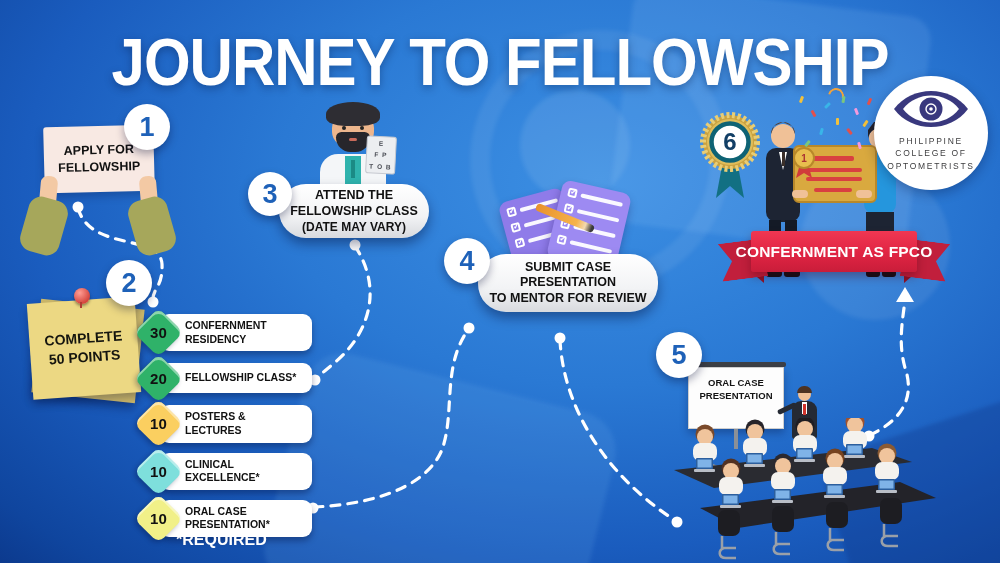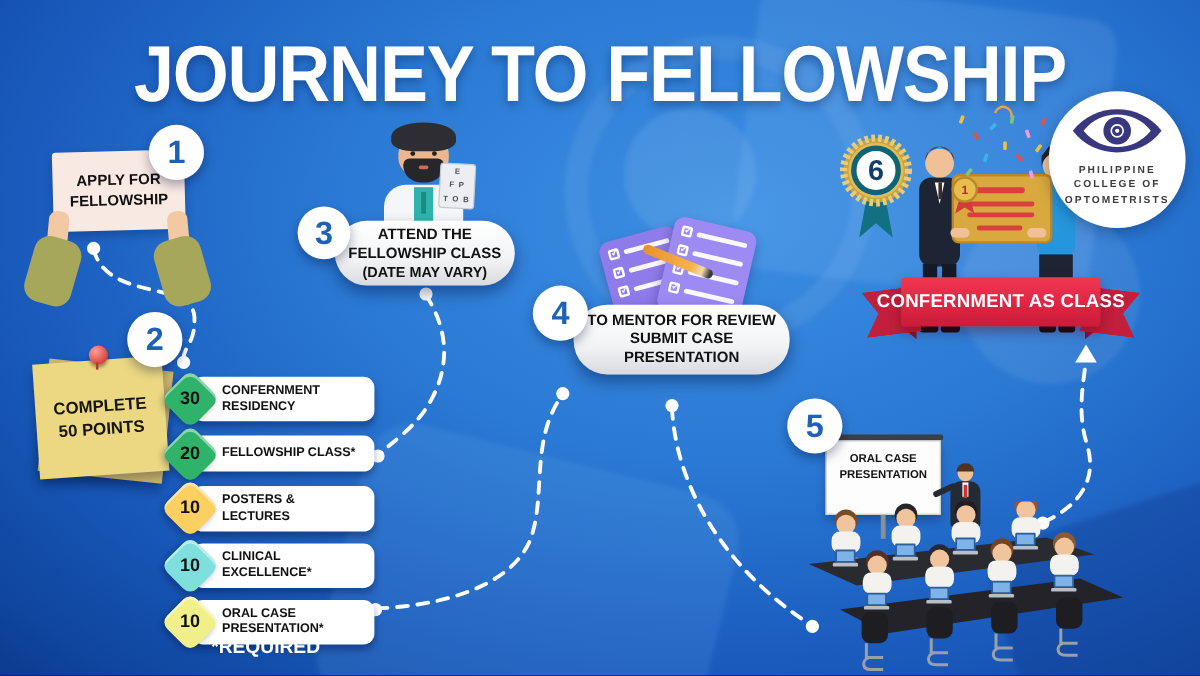--- a/index.html
+++ b/index.html
@@ -105,21 +105,21 @@
     display:flex;align-items:center;justify-content:center;color:#fff;font-weight:bold;font-size:15.5px;
     letter-spacing:.2px;box-shadow:0 5px 10px rgba(80,0,20,.35);white-space:nowrap;}
   .up-arrow{position:absolute;left:896px;top:287px;width:0;height:0;z-index:6;
     border-left:9px solid transparent;border-right:9px solid transparent;border-bottom:15px solid #fff;}
   
   #rosette{position:absolute;left:696px;top:108px;width:68px;height:94px;z-index:5;}
   #rosette text{font-weight:bold;font-size:24px;fill:#123f66;font-family:"Liberation Sans",sans-serif;}
   
   #logo{position:absolute;left:874px;top:76px;width:114px;height:114px;border-radius:50%;background:#fff;z-index:7;
     box-shadow:0 4px 12px rgba(0,10,50,.3);display:flex;flex-direction:column;align-items:center;padding-top:12px;}
-  .logo-text{font-size:8.5px;letter-spacing:1.7px;color:#3c3c3e;line-height:1.45;text-align:center;font-weight:700;}
+  .logo-text{font-size:8.5px;letter-spacing:1.7px;color:#3c3c3e;line-height:1.45;text-align:center;font-weight:400;}
   
   .spk{position:absolute;width:3px;height:7px;border-radius:1px;z-index:6;}
   .swirl{position:absolute;left:828px;top:88px;width:16px;height:16px;border:2px solid #f2a33c;border-radius:50%;
     border-left-color:transparent;border-bottom-color:transparent;transform:rotate(-30deg);z-index:6;}
   svg{display:block;}
   .illus{position:absolute;z-index:4;}
 </style>
 </head>
 <body>
 
@@ -265,22 +265,22 @@
           <div class="csq"></div>
           <div class="cbar"></div>
         </div>
     </div>
     <div class="pencil"></div>
   </div>
   <div class="numc" style="left:444px;top:238px;">
       <span>4</span>
     </div>
   <div id="pill4" class="stepill">
+    <div class="pl-main">SUBMIT CASE PRESENTATION</div>
     <div class="pl-main">TO MENTOR FOR REVIEW</div>
-    <div class="pl-main">SUBMIT CASE PRESENTATION</div>
   </div>
 
   <div class="numc" style="left:656px;top:332px;">
       <span>5</span>
     </div>
   <div id="screen">
     <div class="screen-bar"></div>
     <div class="screen-body">ORAL CASE
 PRESENTATION</div>
     <div class="screen-pole"></div>
@@ -397,21 +397,21 @@
       <div class="spk" style="left: 858px; top: 142px; transform: rotate(-15deg); background: rgb(243, 154, 221);"></div>
       <div class="spk" style="left: 836px; top: 118px; transform: rotate(0deg); background: rgb(243, 193, 58);"></div>
       <div class="spk" style="left: 868px; top: 98px; transform: rotate(25deg); background: rgb(226, 80, 76);"></div>
     </div>
 
   <div id="banner">
     <div class="fold fold-l"></div>
     <div class="fold fold-r"></div>
     <div class="tail tail-l"></div>
     <div class="tail tail-r"></div>
-    <div class="band">CONFERNMENT AS CLASS</div>
+    <div class="band">CONFERNMENT AS FPCO</div>
   </div>
   <div class="up-arrow"></div>
 
   <div id="logo">
     <svg width="78" height="42" viewBox="0 0 78 42">
       <path d="M2,21 C20,-3 58,-3 76,21 C58,45 20,45 2,21 Z" fill="#39387e"></path>
       <path d="M11,21 C25,3 53,3 67,21 C53,39 25,39 11,21 Z" fill="#ffffff"></path>
       <circle cx="39" cy="21" r="11.5" fill="#39387e"></circle>
       <circle cx="39" cy="21" r="5" fill="none" stroke="#fff" stroke-width="1.4"></circle>
       <circle cx="39" cy="21" r="1.8" fill="#fff"></circle>

